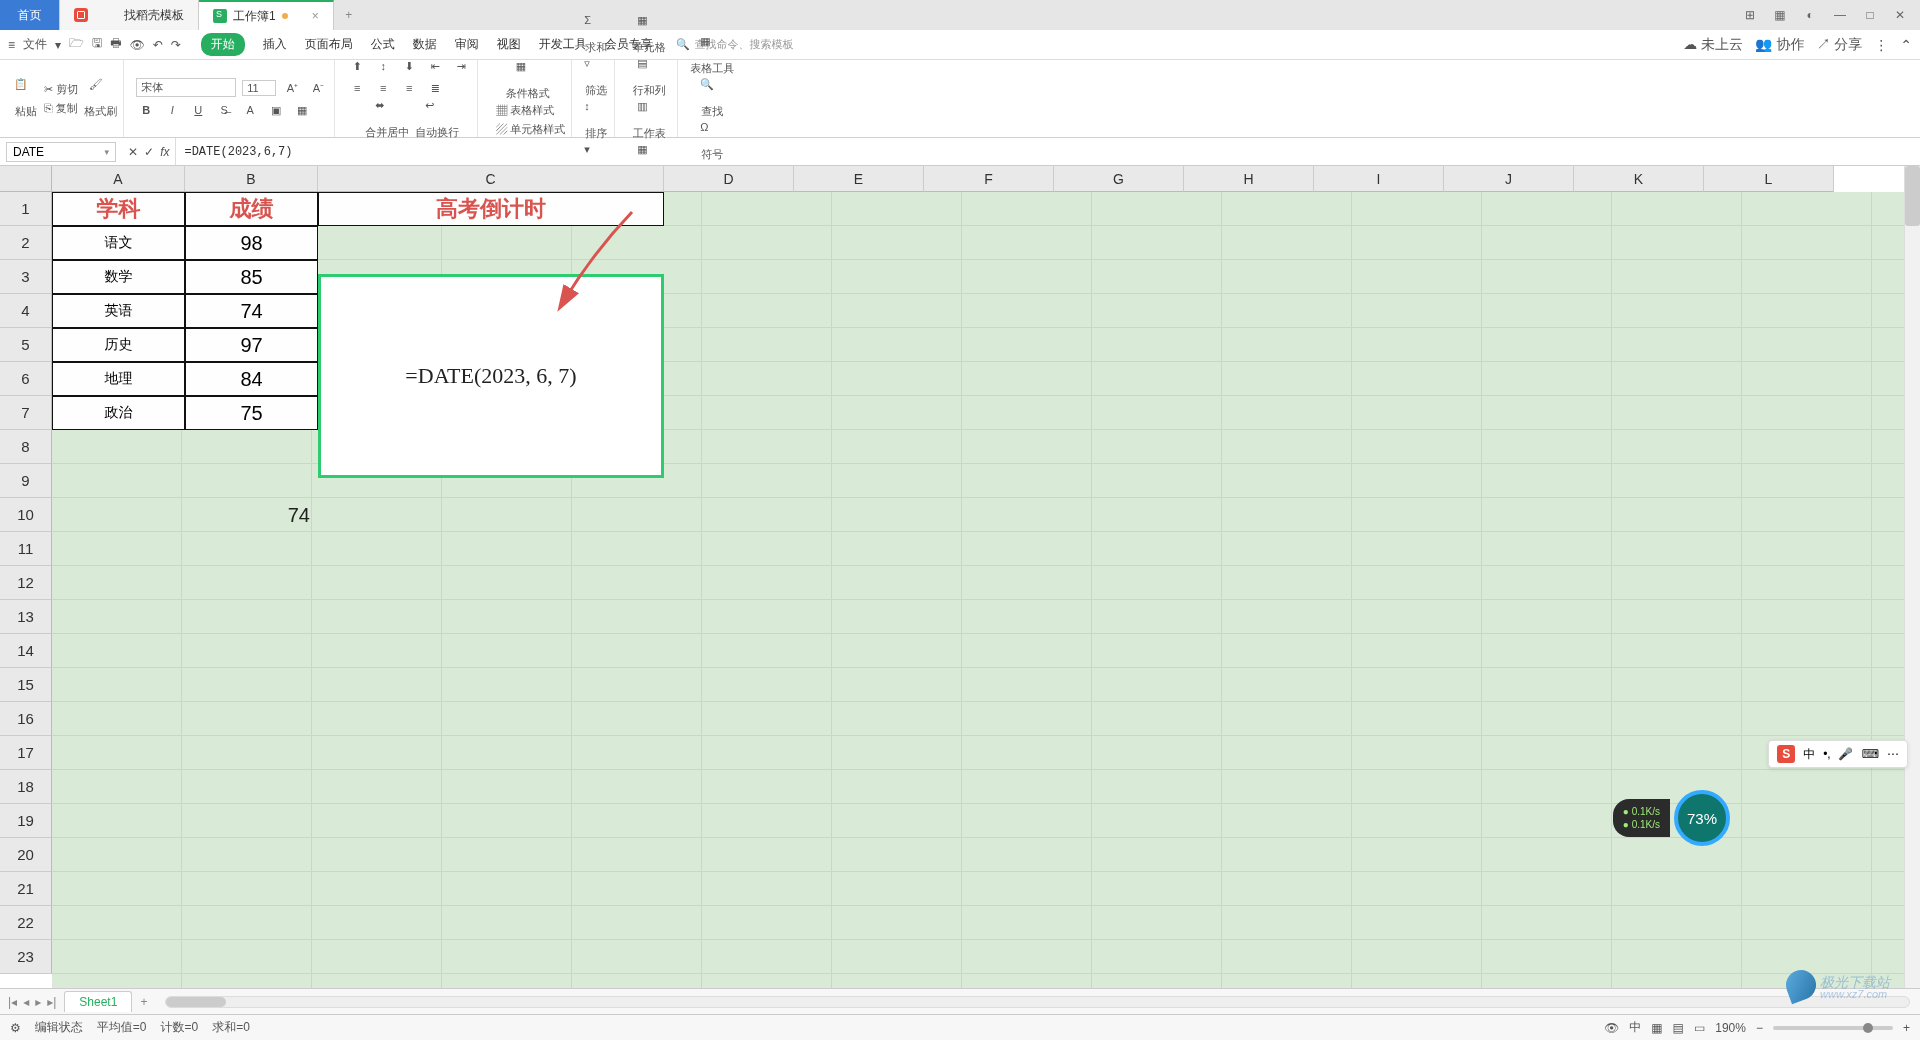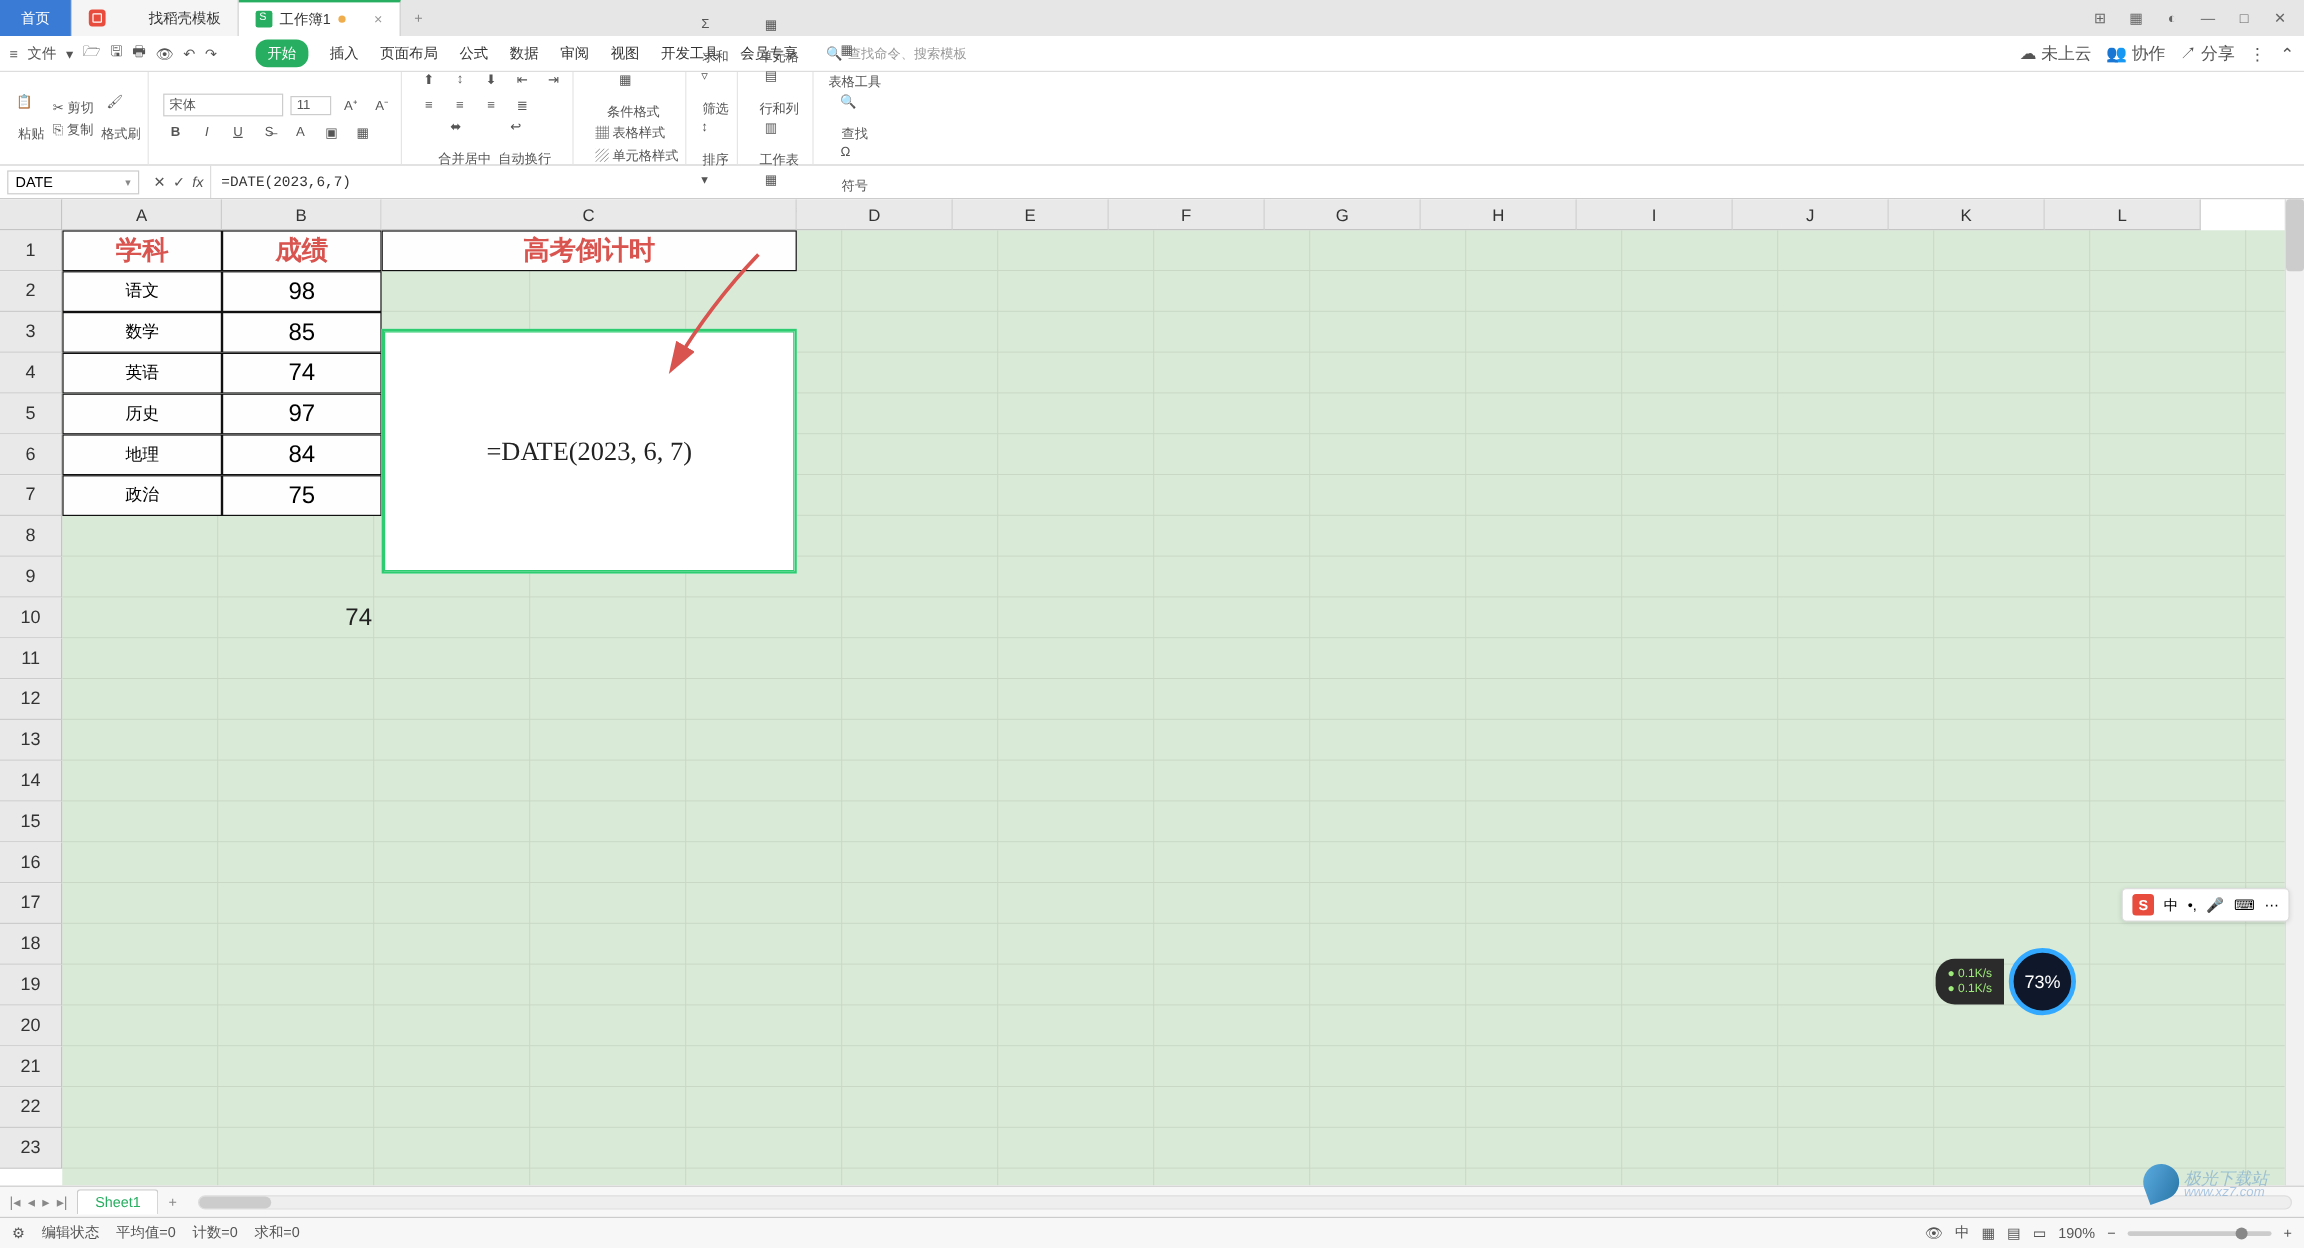--- a/index.html
+++ b/index.html
@@ -19,21 +19,21 @@
 .tab-icon.wps { background:#27ae60; border-radius:2px; position:relative; }
 .tab-icon.wps::after { content:"S"; color:#fff; font-size:9px; position:absolute; top:0; left:3px; }
 .title-right { margin-left:auto; display:flex; align-items:center; gap:10px; padding-right:10px; color:#666; }
 .title-right .win-btn { width:20px; text-align:center; cursor:pointer; }
 
 
 .menu-bar { height: 30px; display:flex; align-items:center; font-size:12px; border-bottom:1px solid #ddd; padding:0 8px; gap:4px; }
 .menu-bar .quick { display:flex; gap:8px; align-items:center; color:#555; }
 .menu-bar .tabs { display:flex; gap:18px; margin-left:16px; align-items:center; }
 .menu-bar .tabs span { cursor:pointer; color:#333; }
-.menu-bar .tabs span.active { background:#27ae60; color:#fff; padding:3px 10px; border-radius:10px;margin-left:12px; }
+.menu-bar .tabs span.active { background:#27ae60; color:#fff; padding:3px 10px; border-radius:10px; }
 .menu-bar .search-box { margin-left:20px; color:#999; font-size:11px; display:flex; align-items:center; gap:4px; }
 .menu-bar .right-menu { margin-left:auto; display:flex; gap:12px; align-items:center; color:#555; font-size:14px; }
 
 
 .ribbon { height: 78px; border-bottom:1px solid #d0d0d0; display:flex; align-items:center; font-size:11px; color:#555; padding:0 8px; gap:6px; }
 .ribbon .group { display:flex; flex-direction:column; align-items:center; justify-content:center; height:100%; padding:0 6px; border-right:1px solid #e5e5e5; gap:2px; }
 .ribbon .group:last-child { border-right:none; }
 .ribbon .big-btn { display:flex; flex-direction:column; align-items:center; gap:2px; cursor:pointer; }
 .ribbon .big-btn .ic { width:24px; height:24px; }
 .ribbon .row { display:flex; gap:6px; align-items:center; }
@@ -84,21 +84,21 @@
 .status-bar { position:absolute; bottom:0; left:0; right:0; height:26px; border-top:1px solid #ccc; display:flex; align-items:center; font-size:12px; color:#555; padding:0 10px; gap:14px; background:#f7f7f7; }
 .status-bar .right { margin-left:auto; display:flex; gap:10px; align-items:center; }
 .zoom-slider { width:120px; height:4px; background:#ccc; position:relative; border-radius:2px; }
 .zoom-slider .knob { position:absolute; width:10px; height:10px; background:#888; border-radius:50%; top:-3px; left:90px; }
 
 
 .ime-bar { position:absolute; right:12px; top:740px; background:#fff; border:1px solid #ddd; border-radius:4px; padding:4px 8px; display:flex; gap:8px; align-items:center; font-size:12px; box-shadow:0 1px 4px rgba(0,0,0,.1); }
 .ime-bar .s-icon { width:18px; height:18px; background:#e74c3c; color:#fff; display:flex; align-items:center; justify-content:center; border-radius:3px; font-weight:bold; }
 .perf-widget { position:absolute; right:190px; top:790px; display:flex; align-items:center; gap:4px; }
 .perf-widget .blk { background:#2b2b2b; color:#9eea7a; font-size:10px; padding:6px 10px; border-radius:16px 0 0 16px; line-height:1.3; }
-.perf-widget .circ { width:56px; height:56px; border-radius:50%; background:#0f172a; border:4px solid #3af; display:flex; align-items:center; justify-content:center; color:#fff; font-size:15px; }
+.perf-widget .circ { width:56px; height:56px; border-radius:50%; background:#0f766e; border:4px solid #3af; display:flex; align-items:center; justify-content:center; color:#fff; font-size:15px; }
 
 .watermark { position:absolute; right:30px; bottom:40px; font-size:14px; color:rgba(80,140,200,.45); font-style:italic; display:flex; align-items:flex-end; gap:4px; }
 .watermark .logo { width:30px; height:30px; background:linear-gradient(135deg,#5dade2,#2874a6); border-radius:50% 50% 50% 0; transform:rotate(-20deg); }
 
 
 .vscroll { position:absolute; right:0; top:166px; bottom:52px; width:16px; background:#f1f1f1; border-left:1px solid #ddd; }
 .vscroll .thumb { position:absolute; top:0; width:100%; height:60px; background:#ccc; border-radius:3px; }
 </style>
 </head>
 <body>

